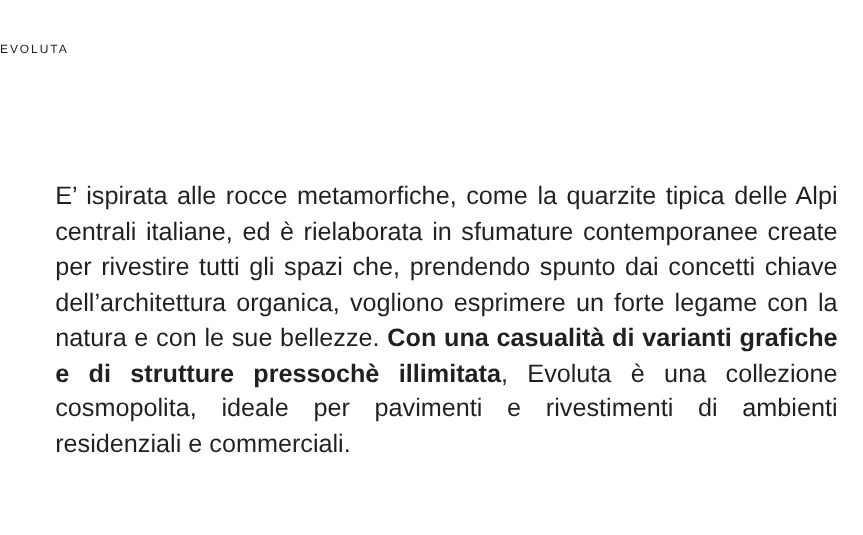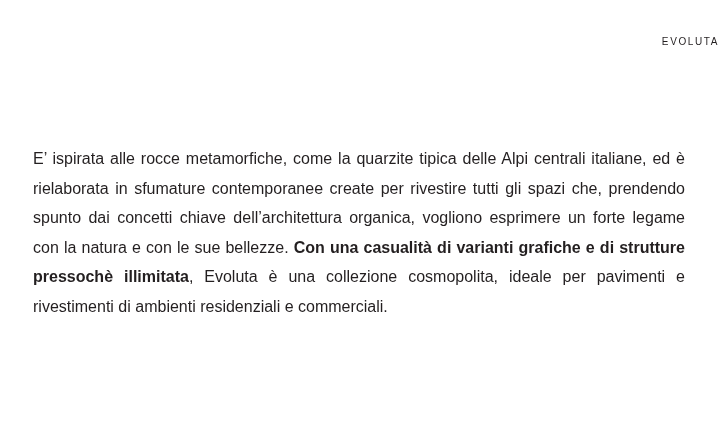--- a/index.html
+++ b/index.html
@@ -18,32 +18,32 @@
     position: relative;
     width: 719px;
     height: 446px;
     box-sizing: border-box;
   }
   .eyebrow {
     position: absolute;
     top: 36px;
     left: 0;
     width: 719px;
-    text-align: right;
+    text-align: left;
     font-size: 10px;
     letter-spacing: 1.6px;
     color: #231f20;
     font-weight: 400;
   }
   .body-copy {
     position: absolute;
     top: 128px;
-    left: 33px;
+    left: 46px;
     width: 652px;
-    font-size: 16px;
+    font-size: 21px;
     line-height: 29.5px;
     text-align: justify;
     text-justify: inter-word;
     color: #231f20;
     font-weight: 400;
   }
   .body-copy b {
     font-weight: 700;
   }
 </style>

